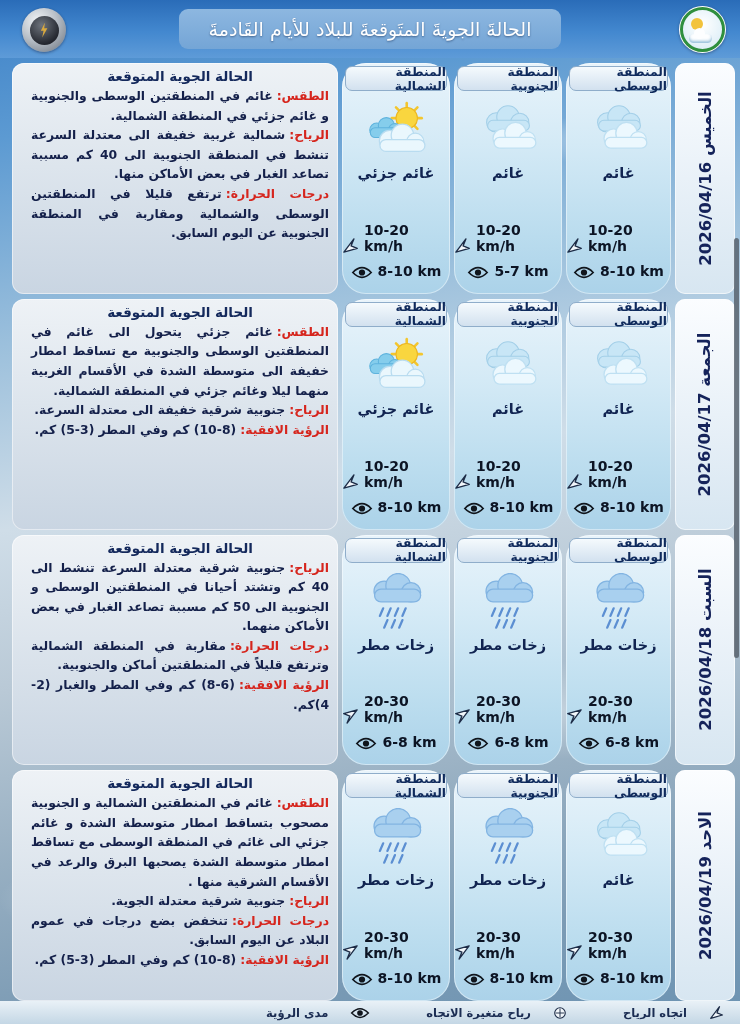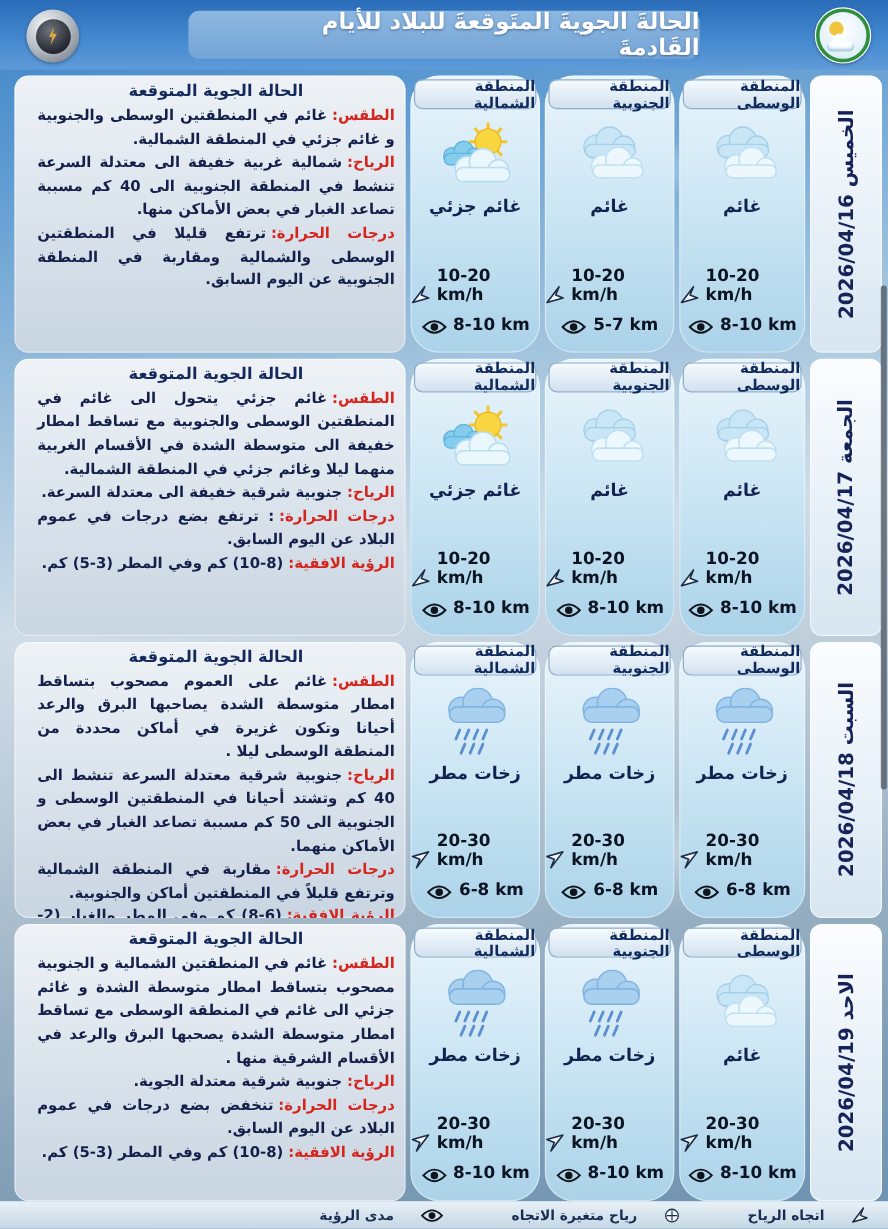--- a/index.html
+++ b/index.html
@@ -12,22 +12,22 @@
       radial-gradient(170px 70px at 560px 710px, rgba(255,255,255,.35), transparent 70%),
       radial-gradient(130px 55px at 90px 900px, rgba(255,255,255,.3), transparent 70%),
       linear-gradient(170deg,#3e82c8 0%,#5c9ad2 12%,#9cc0dc 30%,#cfdde8 46%,#b9c9d6 60%,#97afc2 75%,#7d9cb5 88%,#6a92b2 100%);
   }
   
   .header{position:absolute;top:0;left:0;right:0;height:58px;
     background:linear-gradient(180deg,#2a6cb8 0%,#4388cf 55%,#5e9bd8 100%);}
   .title-pill{position:absolute;left:50%;top:9px;transform:translateX(-50%);
     width:382px;height:40px;background:linear-gradient(180deg,#8db7e0,#74a5d6);
     border-radius:9px;display:flex;align-items:center;justify-content:center;
-    color:#fff;font-weight:bold;font-size:19px;direction:rtl;
-    text-shadow:0 1px 2px rgba(15,40,80,.5);padding-left:44px;}
+    color:#fff;font-weight:normal;font-size:19px;direction:rtl;
+    text-shadow:0 1px 2px rgba(15,40,80,.5);}
   .logo-l{position:absolute;left:22px;top:8px;width:44px;height:44px;border-radius:50%;
     background:radial-gradient(circle at 35% 30%, #f2f4f6, #b9c0c8 45%, #858d97 80%);
     display:flex;align-items:center;justify-content:center;box-shadow:0 1px 3px rgba(0,0,30,.4);}
   .logo-l .core{width:29px;height:29px;border-radius:50%;position:relative;
     background:radial-gradient(circle at 40% 32%, #6e747d, #23262e 72%);}
   .logo-l .bolt{position:absolute;left:10px;top:7px;width:9px;height:15px;background:#d9a93f;
     clip-path:polygon(60% 0,15% 55%,45% 55%,30% 100%,88% 38%,52% 38%);}
   .logo-r{position:absolute;right:14px;top:6px;width:47px;height:47px;border-radius:50%;
     background:#fff;display:flex;align-items:center;justify-content:center;
     box-shadow:0 1px 3px rgba(0,0,30,.35);}
@@ -268,21 +268,20 @@
     <aside class="daycol">
       <span class="daytext">الخميس 2026/04/16</span>
     </aside>
   </section>
 
   <section class="row">
     <article class="report">
       <h2 class="rtitle">الحالة الجوية المتوقعة</h2>
       <p class="line"><span class="k">الطقس:</span><span class="v">غائم جزئي يتحول الى غائم في المنطقتين الوسطى والجنوبية مع تساقط امطار خفيفة الى متوسطة الشدة في الأقسام الغربية منهما ليلا وغائم جزئي في المنطقة الشمالية.</span></p>
       <p class="line"><span class="k">الرياح:</span><span class="v">جنوبية شرقية خفيفة الى معتدلة السرعة.</span></p>
-      <p class="line"><span class="k">درجات الحرارة:</span><span class="v">: ترتفع بضع درجات في عموم البلاد عن اليوم السابق.</span></p>
       <p class="line"><span class="k">الرؤية الافقية:</span><span class="v">(8-10) كم وفي المطر (3-5) كم.</span></p>
     </article>
     <div class="cell">
       <div class="chip">
           <span>المنطقة الشمالية</span>
         </div>
       <div class="wicon">
           <svg viewBox="0 0 72 56">
             <use href="#i-partly-cloudy-day" xlink:href="#i-partly-cloudy-day"></use>
           </svg>
@@ -363,21 +362,20 @@
       </div>
     </div>
     <aside class="daycol">
       <span class="daytext">الجمعة 2026/04/17</span>
     </aside>
   </section>
 
   <section class="row">
     <article class="report">
       <h2 class="rtitle">الحالة الجوية المتوقعة</h2>
-      <p class="line"><span class="k">الطقس:</span><span class="v">غائم على العموم مصحوب بتساقط امطار متوسطة الشدة يصاحبها البرق والرعد أحيانا وتكون غزيرة في أماكن محددة من المنطقة الوسطى ليلا .</span></p>
       <p class="line"><span class="k">الرياح:</span><span class="v">جنوبية شرقية معتدلة السرعة تنشط الى 40 كم وتشتد أحيانا في المنطقتين الوسطى و الجنوبية الى 50 كم مسببة تصاعد الغبار في بعض الأماكن منهما.</span></p>
       <p class="line"><span class="k">درجات الحرارة:</span><span class="v">مقاربة في المنطقة الشمالية وترتفع قليلاً في المنطقتين أماكن والجنوبية.</span></p>
       <p class="line"><span class="k">الرؤية الافقية:</span><span class="v">(6-8) كم وفي المطر والغبار (2-4)كم.</span></p>
     </article>
     <div class="cell">
       <div class="chip">
           <span>المنطقة الشمالية</span>
         </div>
       <div class="wicon">
           <svg viewBox="0 0 72 56">

